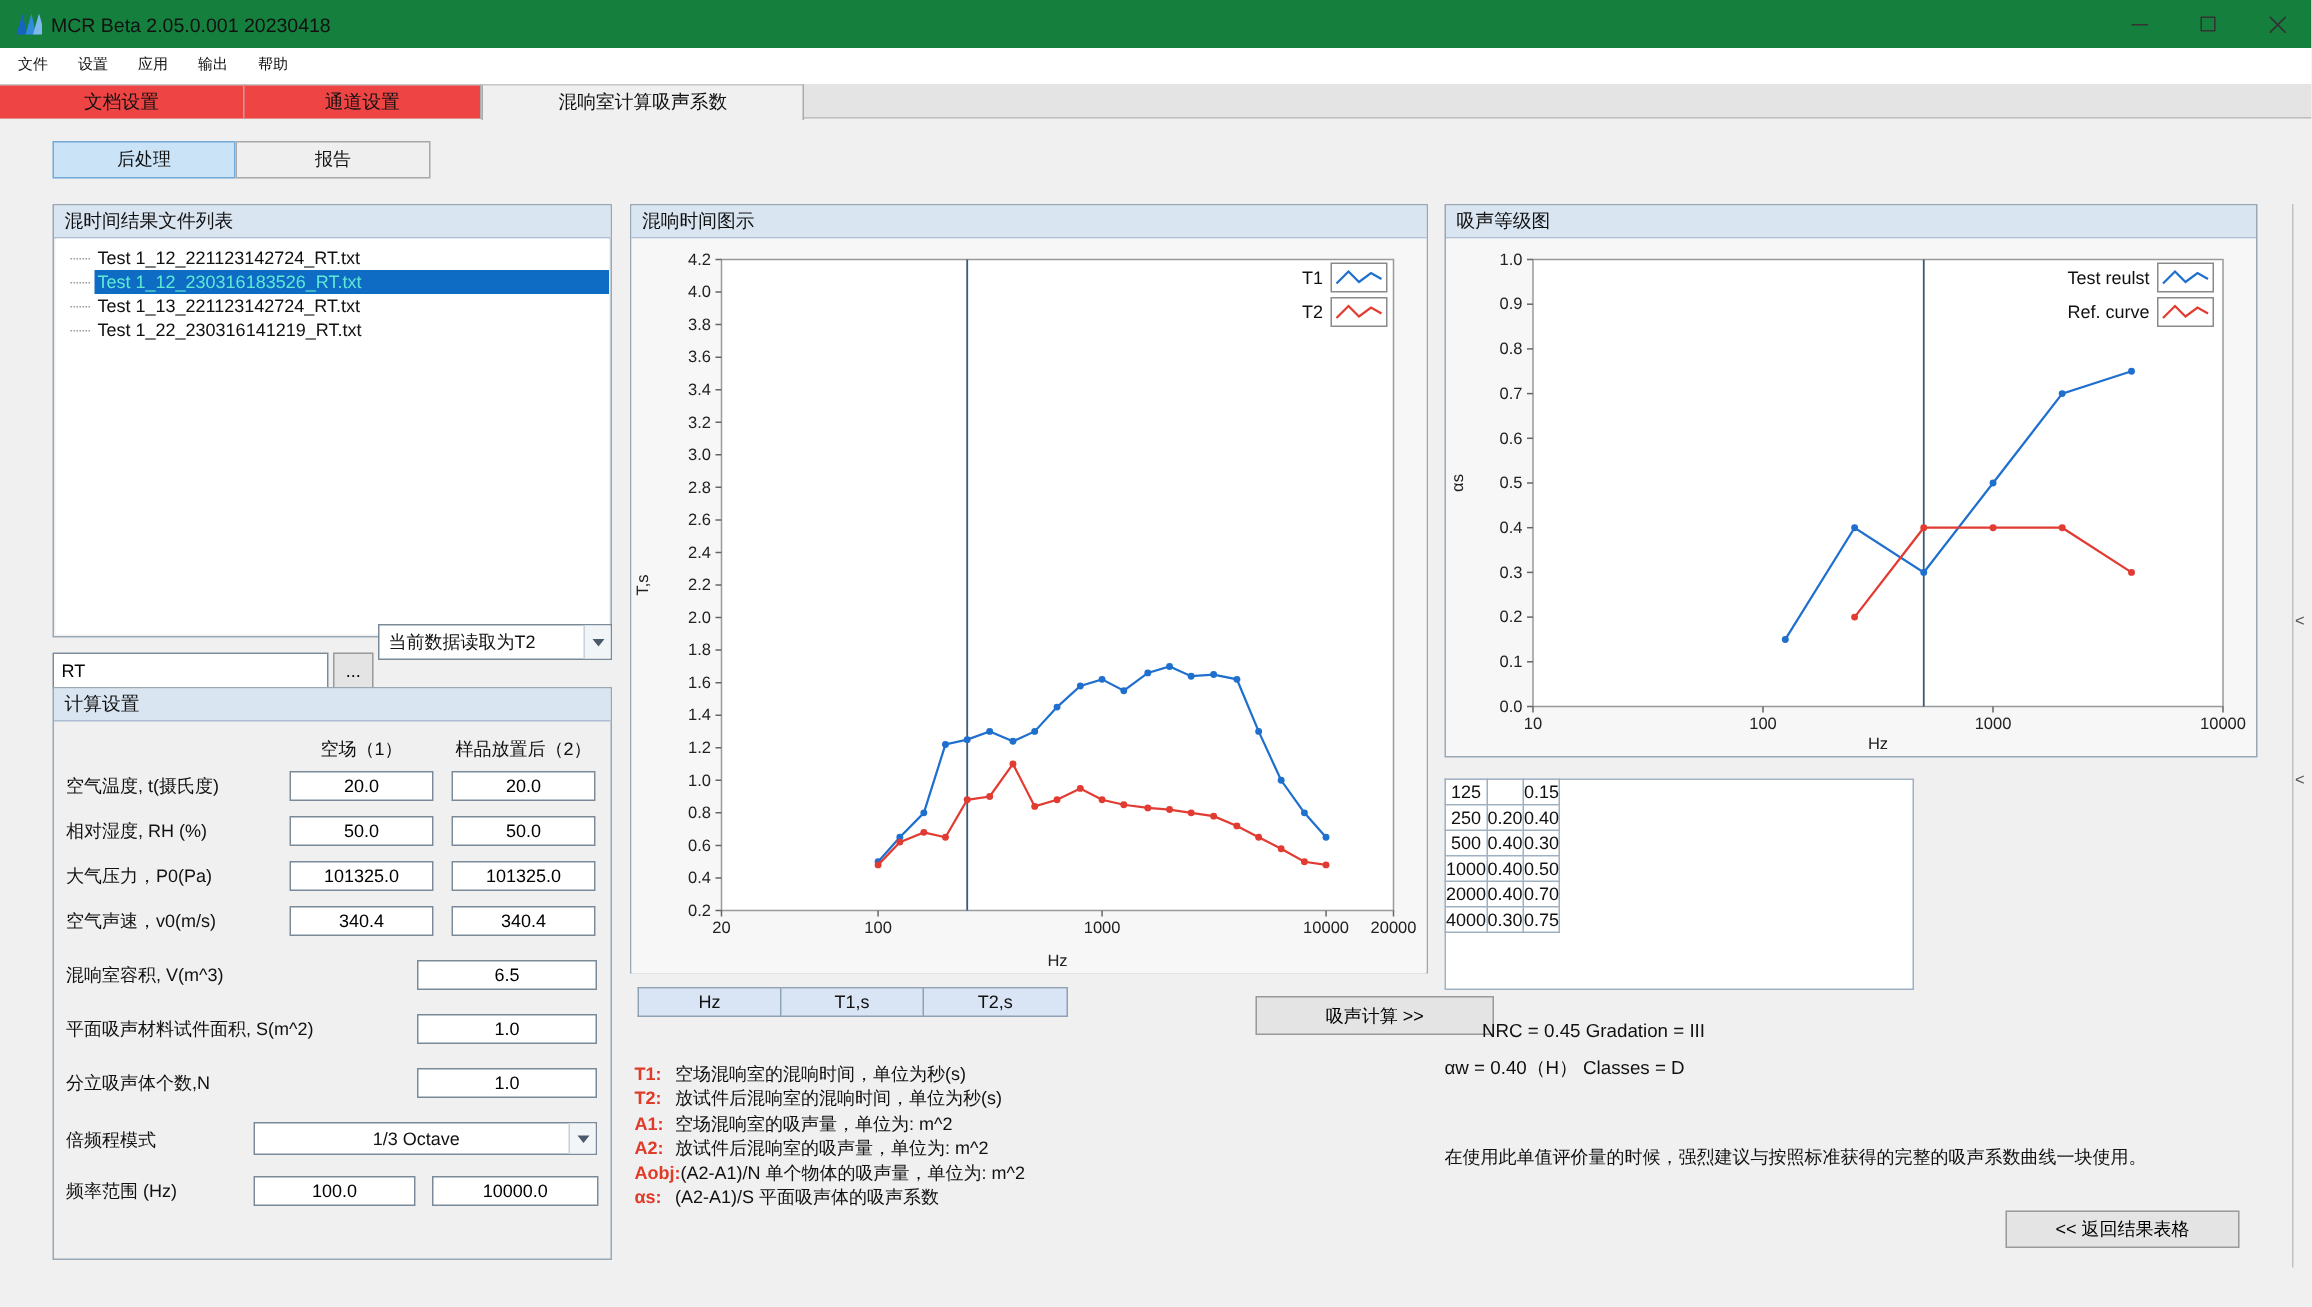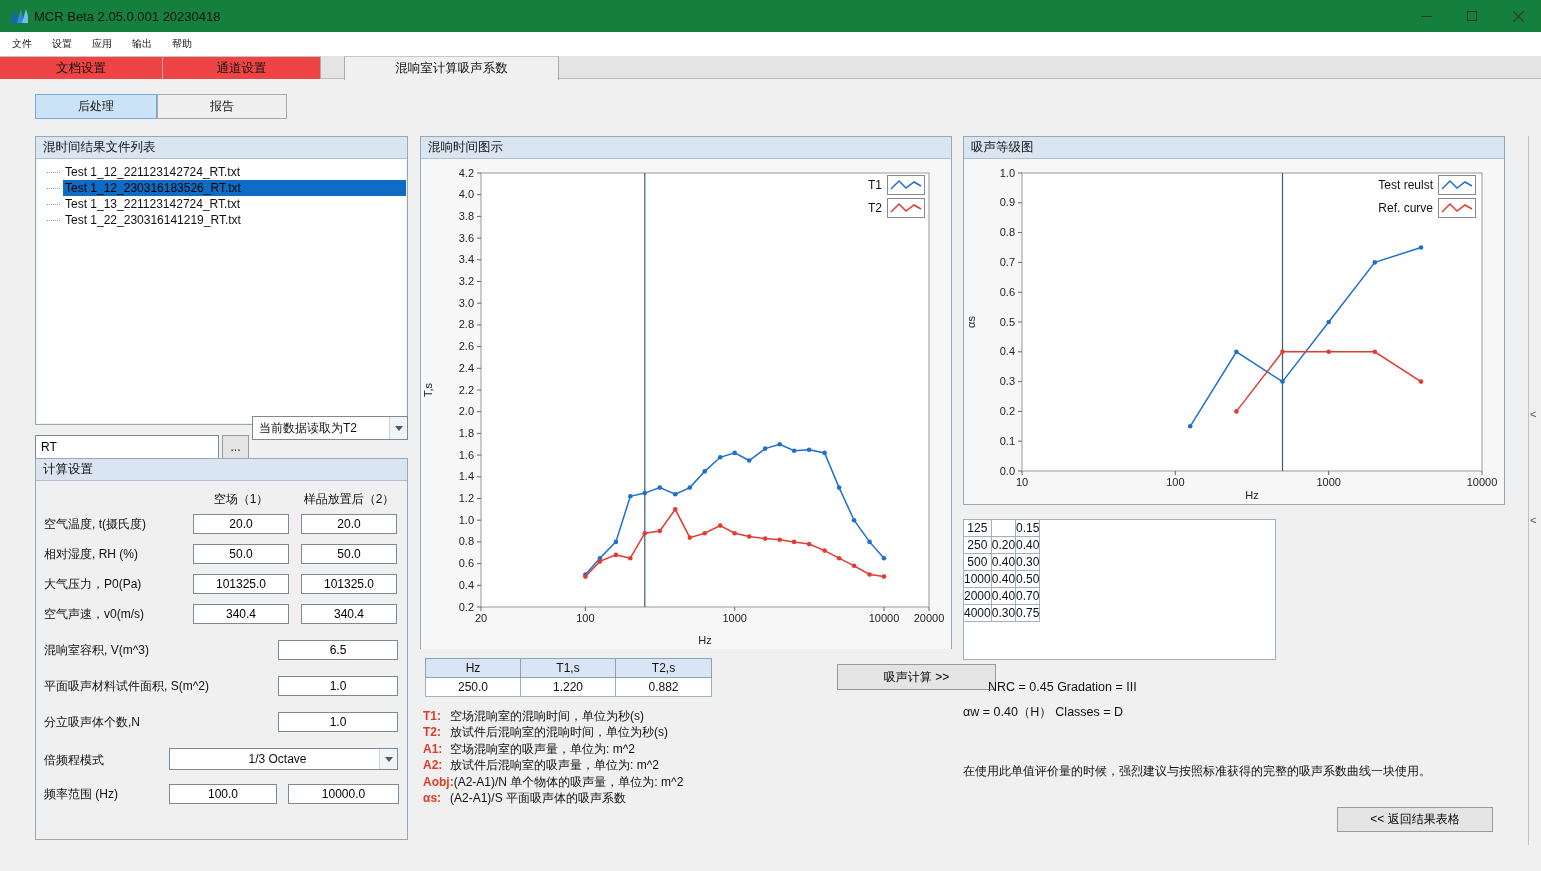--- a/index.html
+++ b/index.html
@@ -31,21 +31,21 @@
 
   
   .group { position:absolute; border:1px solid #9aa7b5; background:#f0f0f0; }
   .group-header { height:22px; background:#dae5f2; border-bottom:1px solid #aebfd2; line-height:21px; padding-left:7px; font-size:12.5px; color:#111; }
 
   
   .filelist { position:absolute; left:1px; top:22px; right:1px; bottom:1px; background:#ffffff; overflow:hidden; padding-top:5px; }
   .file-item { display:flex; align-items:center; height:16px; padding-left:10px; cursor:default; }
   .tree-dash { width:13px; border-top:1px dotted #9a9a9a; margin-right:3px; flex:none; }
   .file-label { flex:1; padding:1px 2px; white-space:nowrap; }
-  .file-item.selected .file-label { background:#0f6cc4; color:#000000; }
+  .file-item.selected .file-label { background:#0f6cc4; color:#5eead4; }
 
   
   .text-input { position:absolute; border:1px solid #7a8a99; background:#fff; font-size:12px; font-family:inherit; padding:0 5px; }
   .num-input { position:absolute; width:96px; height:20px; border:1px solid #7a8a99; background:#fff; font-size:12px; font-family:inherit; text-align:center; }
   .btn { position:absolute; background:#e4e4e4; border:1px solid #9a9a9a; font-size:12px; font-family:inherit; text-align:center; }
   .dropdown { position:absolute; background:#ffffff; border:1px solid #7a8a99; display:flex; align-items:center; }
   .dropdown .dd-text { flex:1; padding-left:6px; white-space:nowrap; overflow:hidden; }
   .dd-arrow { width:18px; height:100%; display:flex; align-items:center; justify-content:center; border-left:1px solid #c8d2dc; background:#f2f5f8; }
   .dd-arrow::after { content:""; border-left:4px solid transparent; border-right:4px solid transparent; border-top:5px solid #4a5a6a; }
 
@@ -99,21 +99,21 @@
   <span class="menu-item">文件</span>
   <span class="menu-item">设置</span>
   <span class="menu-item">应用</span>
   <span class="menu-item">输出</span>
   <span class="menu-item">帮助</span>
 </div>
 
 <div class="tabstrip">
   <div class="maintab" style="left:0; width:163px;">文档设置</div>
   <div class="maintab" style="left:163px; width:158px;">通道设置</div>
-  <div class="maintab active" style="left:321px; width:215px;margin-left:23px;">混响室计算吸声系数</div>
+  <div class="maintab active" style="left:321px; width:215px;">混响室计算吸声系数</div>
 </div>
 
 <div class="subtab active" style="left:35px; top:94px; width:122px;">后处理</div>
 <div class="subtab" style="left:157px; top:94px; width:130px;">报告</div>
 
 <div class="group" style="left:35px; top:136px; width:373px; height:289px;">
   <div class="group-header">混时间结果文件列表</div>
   <div class="filelist">
     <div class="file-item">
         <span class="tree-dash"></span>
@@ -303,25 +303,20 @@
   </div>
 </div>
 
 <table class="mini" style="position:absolute; left:425px; top:658px;">
   <tbody>
       <tr>
     <th style="width:95px;">Hz</th>
     <th style="width:95px;">T1,s</th>
     <th style="width:96px;">T2,s</th>
   </tr>
-  <tr>
-    <td style="height:19px;">250.0</td>
-    <td>1.220</td>
-    <td>0.882</td>
-  </tr>
 </tbody>
   </table>
 
 <button class="btn" style="left:793px; top:664px; width:159px; height:26px;margin-left:44px;">吸声计算 &gt;&gt;</button>
 
 <div style="position:absolute; left:423px; top:708px; width:530px;">
   <div class="note-line"><span class="note-key">T1:</span><span>空场混响室的混响时间，单位为秒(s)</span></div>
   <div class="note-line"><span class="note-key">T2:</span><span>放试件后混响室的混响时间，单位为秒(s)</span></div>
   <div class="note-line"><span class="note-key">A1:</span><span>空场混响室的吸声量，单位为: m^2</span></div>
   <div class="note-line"><span class="note-key">A2:</span><span>放试件后混响室的吸声量，单位为: m^2</span></div>

